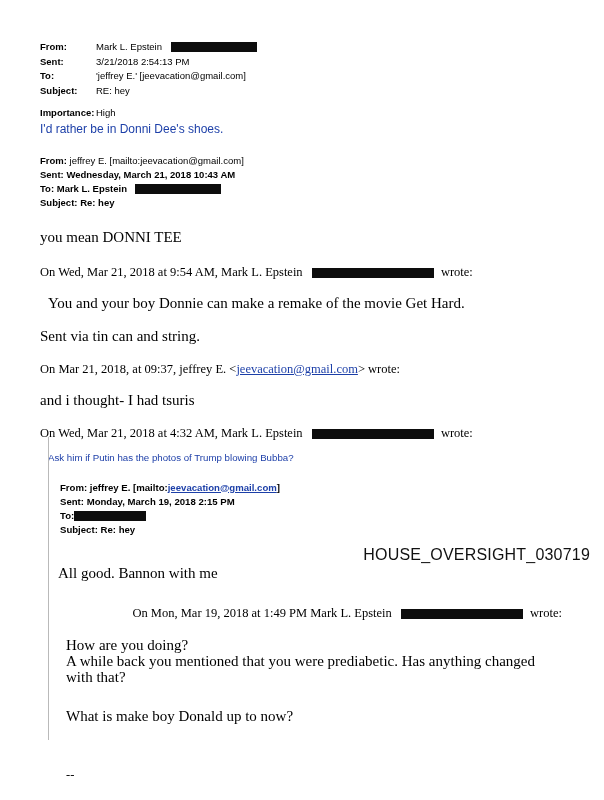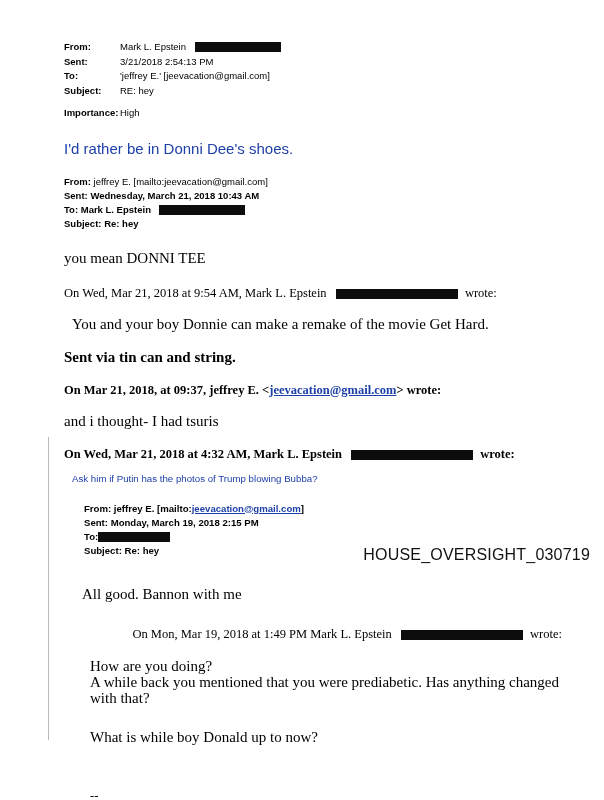--- a/index.html
+++ b/index.html
@@ -13,21 +13,21 @@
     font-family: "Liberation Serif", serif;
     color: #000000;
     position: relative;
     overflow: hidden;
   }
   .page {
     position: relative;
     width: 604px;
     height: 580px;
     box-sizing: border-box;
-    padding: 40px 42px 0 64px;
+    padding: 40px 42px 0 40px;
   }
   
   .hdr {
     margin-left: 0px;
     font-family: "Liberation Sans", sans-serif;
     font-size: 9.5px;
     line-height: 13.5px;
   }
   .hdr-row {
     display: flex;
@@ -50,24 +50,24 @@
     vertical-align: middle;
     height: 10px;
   }
 
   .importance-row { margin-top: 9px; }
 
   .blue {
     color: #1c3ea8;
   }
   .blue-line {
-    margin-top: 20px;
+    margin-top: 2px;
     margin-left: 0px;
     font-family: "Liberation Sans", sans-serif;
-    font-size: 15px;
+    font-size: 12px;
     color: #1c3fa8;
   }
 
   
   .qhdr {
     margin-top: 18px;
     font-family: "Liberation Sans", sans-serif;
     font-size: 9.5px;
     line-height: 14px;
   }
@@ -76,21 +76,21 @@
   .body-line {
     font-family: "Liberation Serif", serif;
     font-size: 15px;
     line-height: 16px;
   }
   .ml1 { margin-left: 0px; }
   .ml2 { margin-left: 8px; }
   .ml3 { margin-left: 18px; }
 
   .sp-a { margin-top: 19px; }
-  .sp-b { margin-top: 17px; font-weight: bold; }
+  .sp-b { margin-top: 17px; }
   .sp-c { margin-top: 15px; }
 
   .wrote-line {
     font-size: 12.5px;
     white-space: nowrap;
   }
   .link {
     color: #1c3fa8;
     text-decoration: underline;
   }
@@ -224,18 +224,18 @@
 
   <div class="body-line ml3" style="margin-top:28px;">All good. Bannon with me</div>
 
   <div class="body-line wrote-line ml3" style="margin-top:24px;text-align:right;">
     <span>On Mon, Mar 19, 2018 at 1:49 PM Mark L. Epstein</span>
     <span class="redact" style="width:122px;margin-left:6px;margin-right:4px;"></span>
     <span>wrote:</span>
   </div>
   <div class="body-line" style="margin-left:26px;margin-top:16px;">How are you doing?</div>
   <div class="body-line" style="margin-left:26px;">A while back you mentioned that you were prediabetic.  Has anything changed with that?</div>
-  <div class="body-line" style="margin-left:26px;margin-top:23px;">What is while boy Donald up to now?</div>
+  <div class="body-line" style="margin-left:26px;margin-top:23px;">What is make boy Donald up to now?</div>
 
   <div class="dashes" style="margin-left:26px;margin-top:44px;">--</div>
 
   <div class="footer">HOUSE_OVERSIGHT_030719</div>
 </div>
 
 </body></html>

